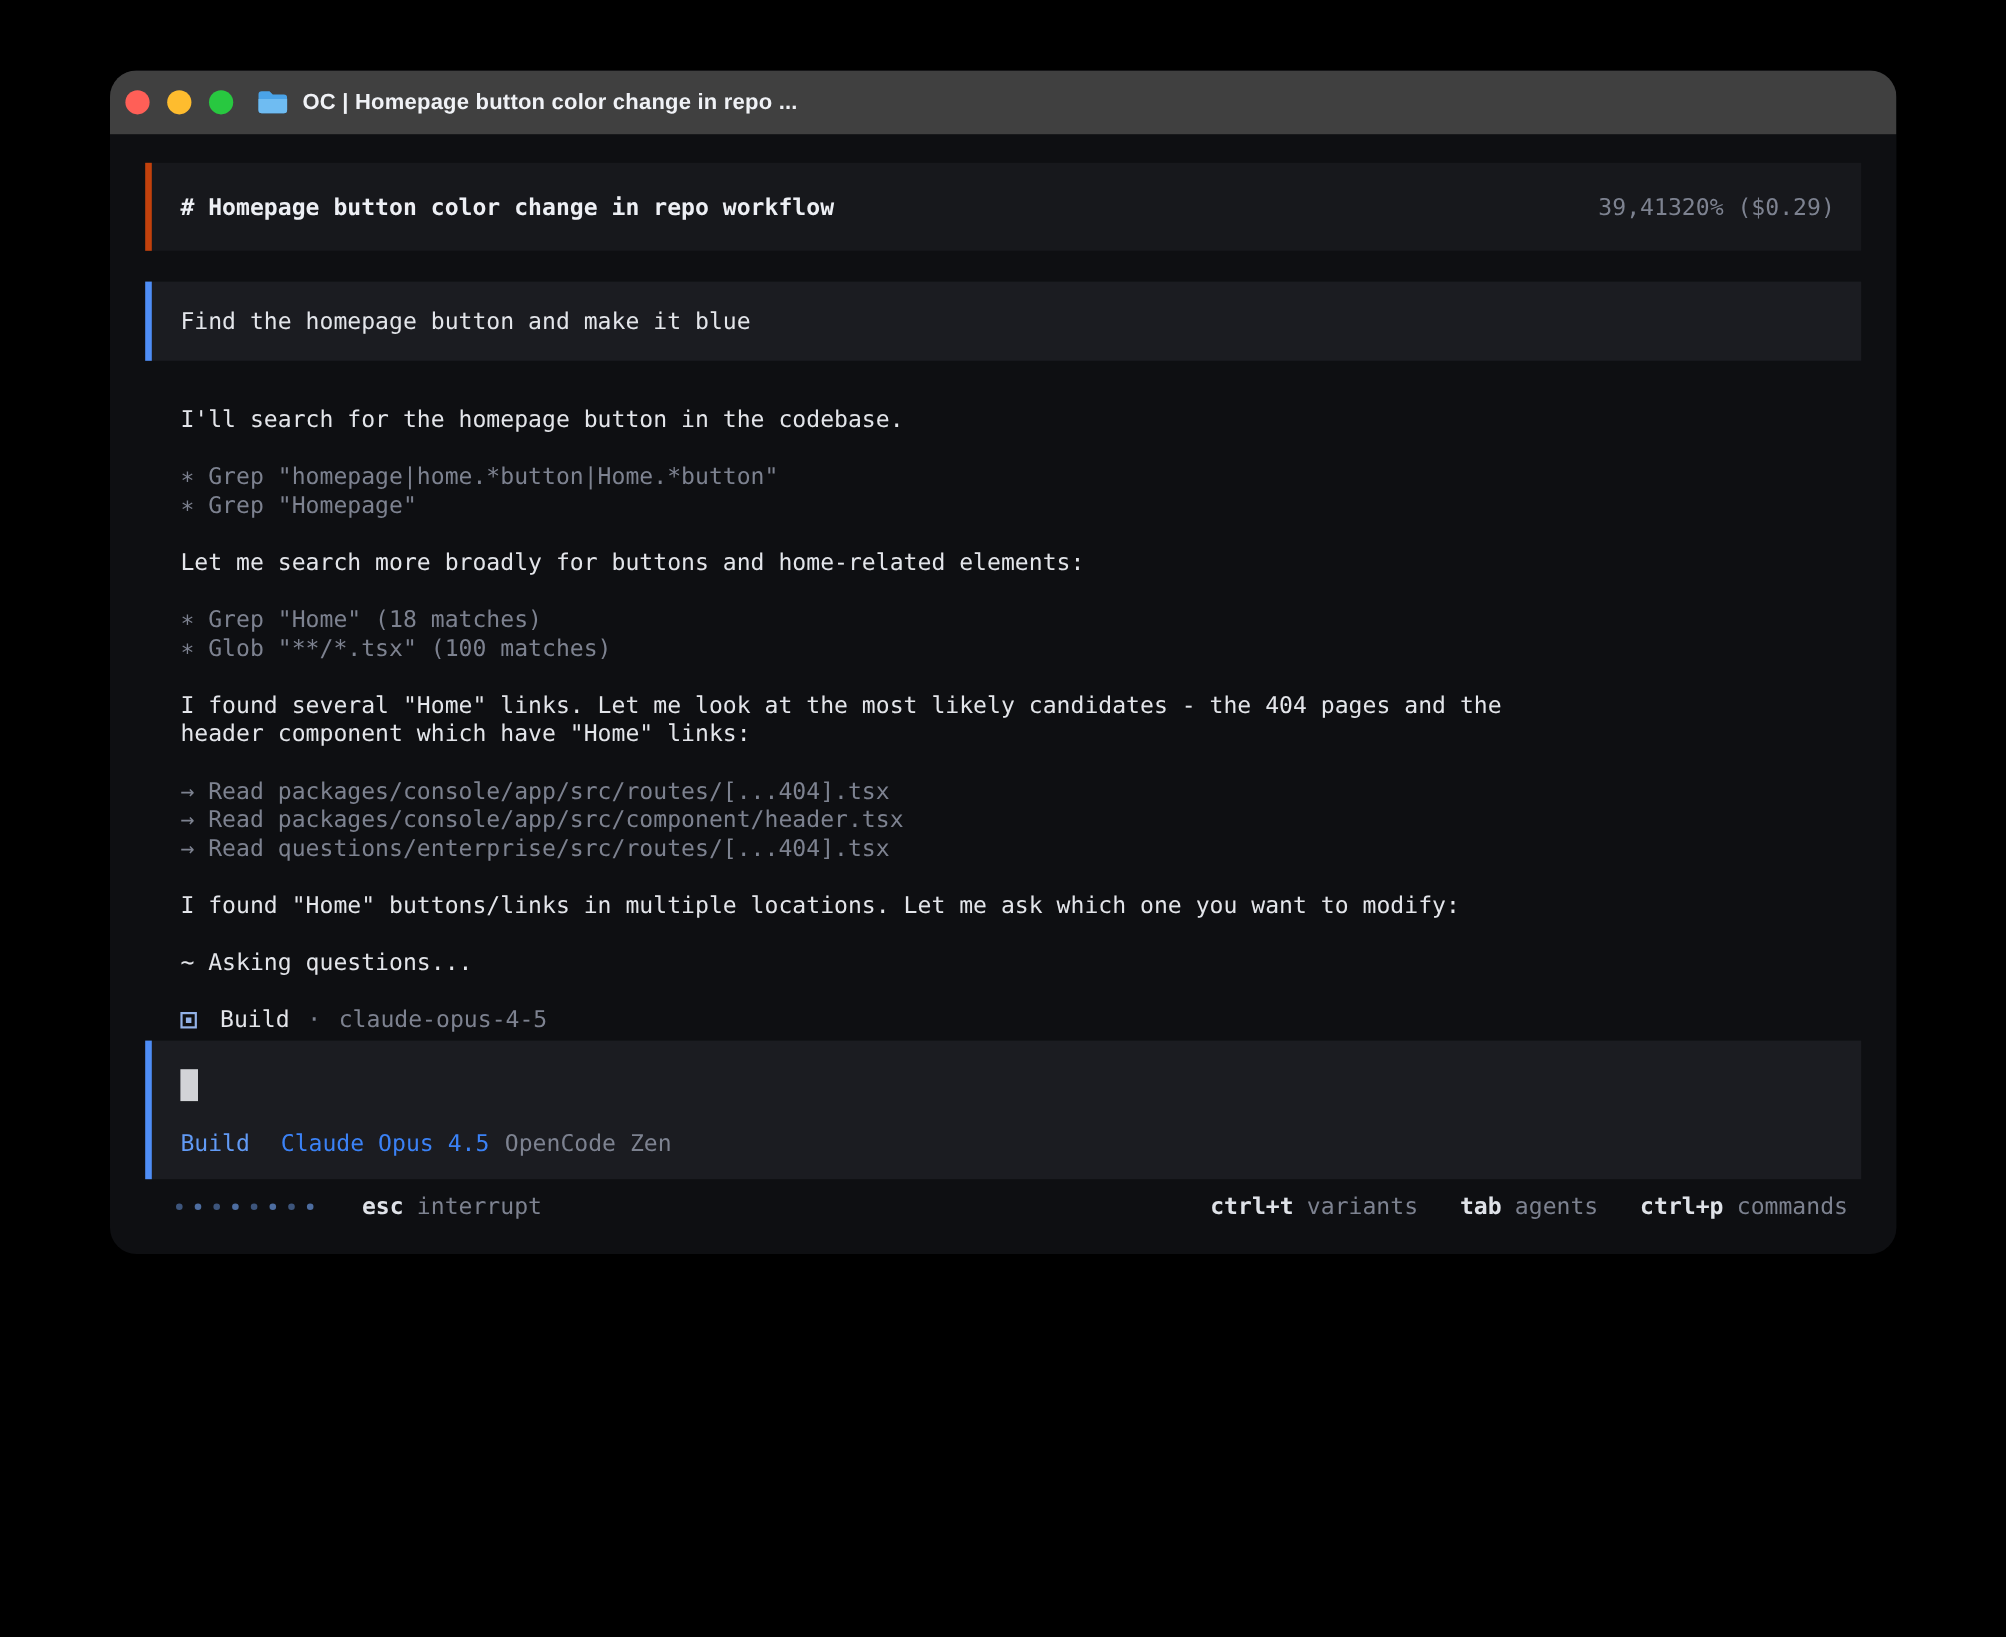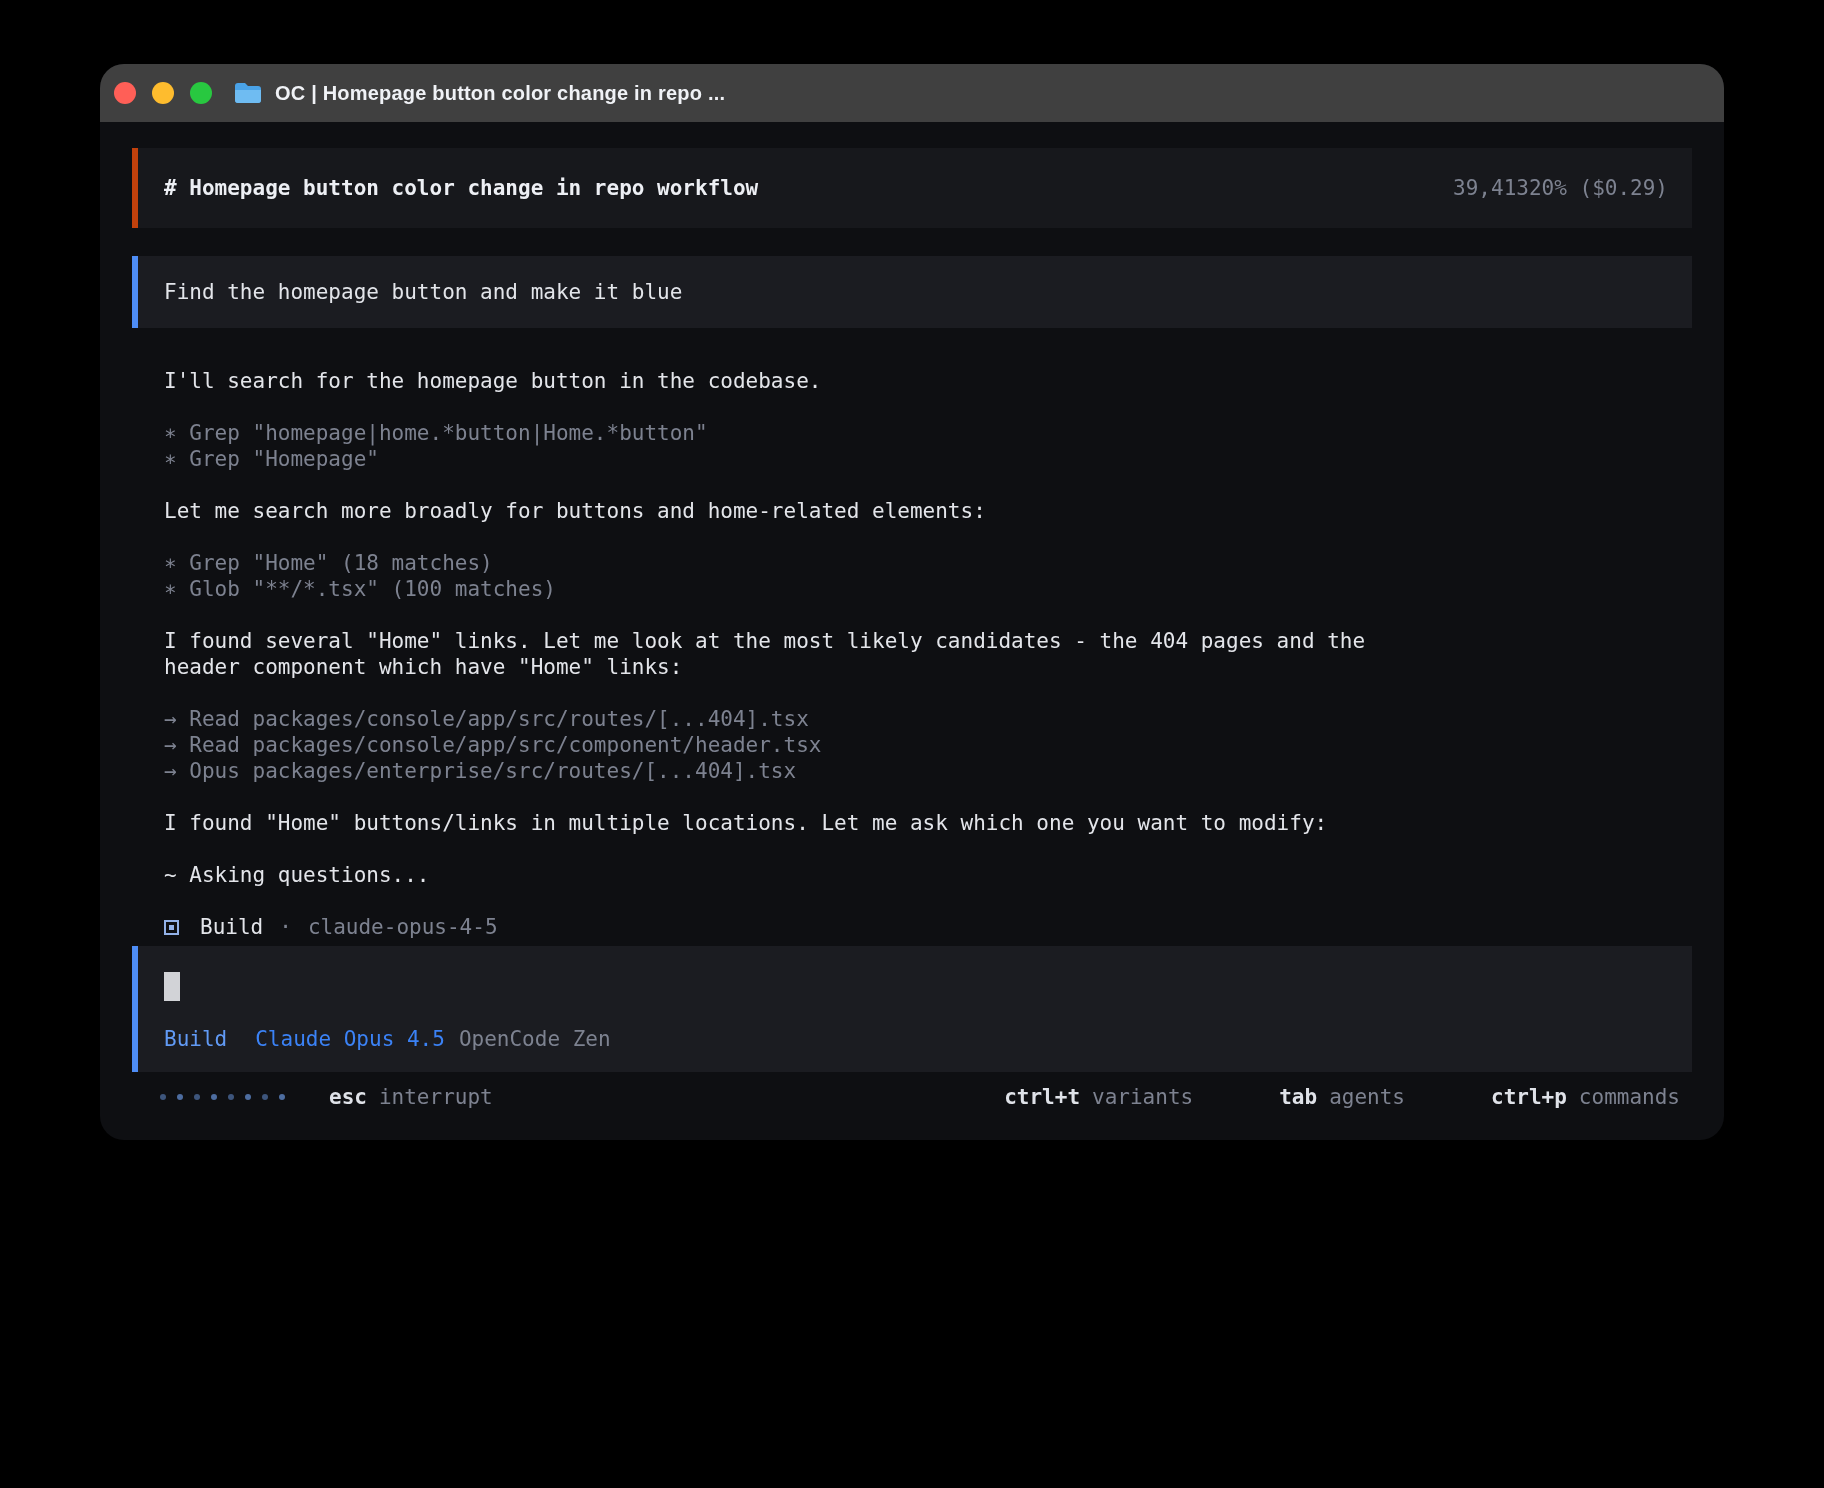--- a/index.html
+++ b/index.html
@@ -76,21 +76,21 @@
   .footer {
     display:flex; align-items:center; justify-content:space-between;
     margin-top:12px; padding:0 12px 0 28px; line-height:26px;
   }
   .footer-left { display:flex; align-items:center; }
   .spinner { display:flex; gap:11px; margin-right:26px; }
   .spinner i { width:6px; height:6px; border-radius:50%; background:#4d6da0; display:block; }
   .spinner i:nth-child(odd) { opacity:.75; }
   .key { font-weight:700; color:#dfe2e8; white-space:pre;margin-left:18px; }
   .hint-label { color:#7d8290; margin-left:12px; white-space:pre; }
-  .footer-right { display:flex; align-items:flex-end; gap:68px; }
+  .footer-right { display:flex; align-items:flex-end; gap:20px; }
   .hint-group { display:flex; align-items:center; }
 </style>
 </head>
 <body>
 
 <div class="window">
 
   <div class="titlebar">
     <div class="traffic">
       <span class="light red"></span>
@@ -134,21 +134,21 @@
       <div class="block">
         <div class="t-gray line">∗ Grep "Home" (18 matches)</div>
         <div class="t-gray line">∗ Glob "**/*.tsx" (100 matches)</div>
       </div>
 
       <div class="block t-white wrap line">I found several "Home" links. Let me look at the most likely candidates - the 404 pages and the header component which have "Home" links:</div>
 
       <div class="block">
         <div class="t-gray line">→ Read packages/console/app/src/routes/[...404].tsx</div>
         <div class="t-gray line">→ Read packages/console/app/src/component/header.tsx</div>
-        <div class="t-gray line">→ Opus packages/enterprise/src/routes/[...404].tsx</div>
+        <div class="t-gray line">→ Read questions/enterprise/src/routes/[...404].tsx</div>
       </div>
 
       <div class="block t-white line">I found "Home" buttons/links in multiple locations. Let me ask which one you want to modify:</div>
 
       <div class="block t-white line">~ Asking questions...</div>
 
       <div class="agent-line">
         <span class="agent-icon">
             <span class="dot"></span>
           </span>

